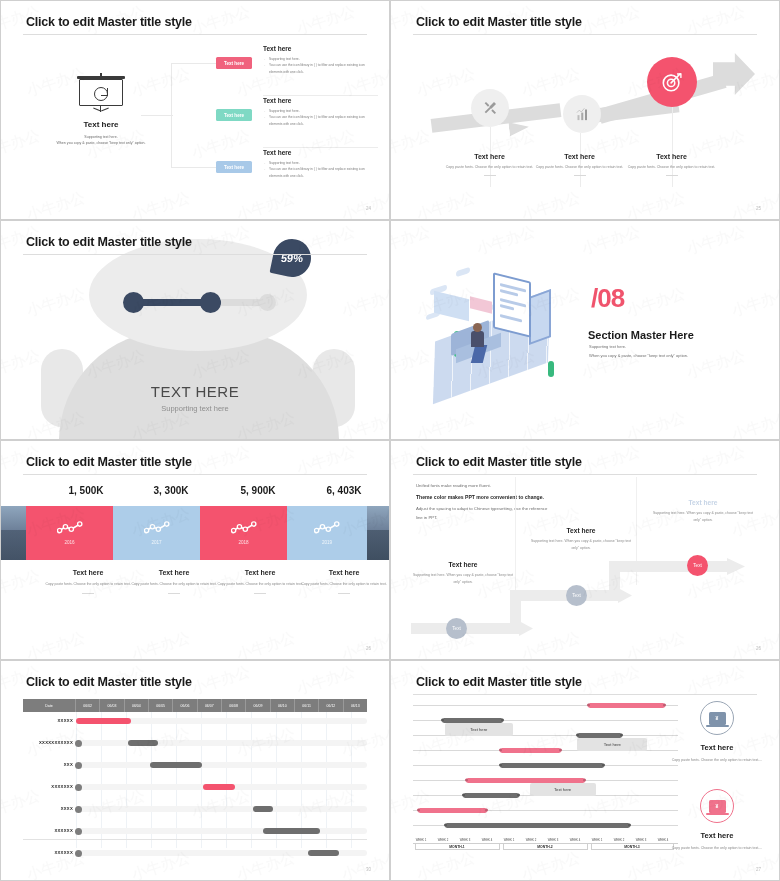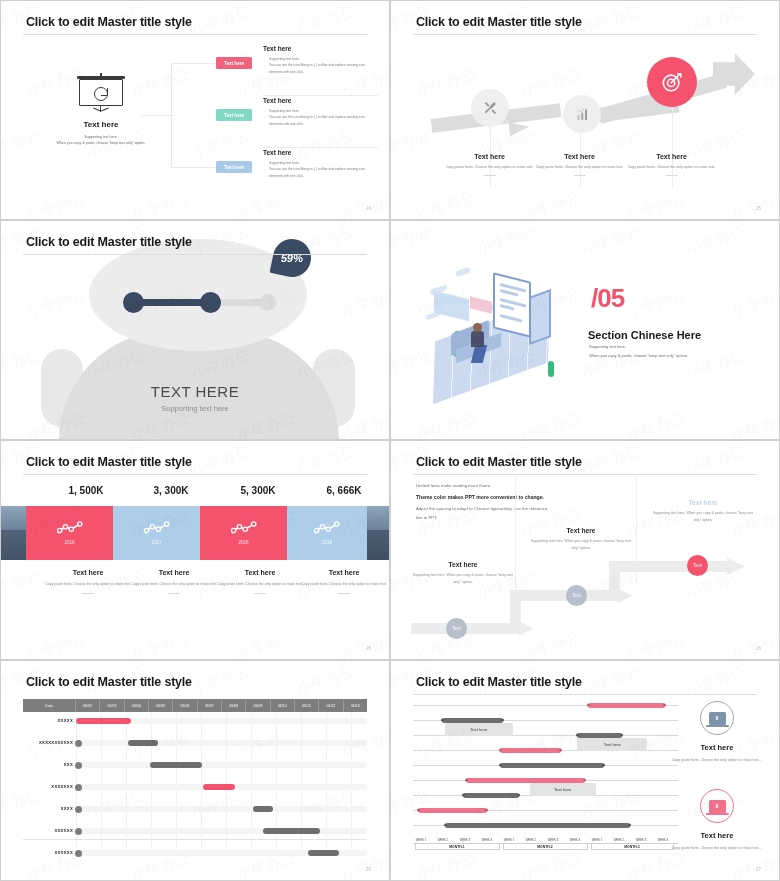--- a/index.html
+++ b/index.html
@@ -424,22 +424,22 @@
         </div>
         <div class="s4-cactus"></div>
         <div class="s4-sofa"></div>
         <div class="s4-desk"></div>
         <div class="s4-person-l"></div>
         <div class="s4-person-b"></div>
         <div class="s4-person-h"></div>
         <div class="s4-tree"></div>
       </div>
 
-      <div class="s4-num">/05</div>
-      <div class="s4-head">Section Chinese Here</div>
+      <div class="s4-num">/08</div>
+      <div class="s4-head">Section Master Here</div>
       <div class="s4-p1">Supporting text here.</div>
       <div class="s4-p2">When you copy &amp; paste, choose "keep text only" option.</div>
       <div class="wm">
           <span style="left: -20px; top: 10px;">小牛办公</span>
           <span style="left: 85px; top: 10px;">小牛办公</span>
           <span style="left: 190px; top: 10px;">小牛办公</span>
           <span style="left: 295px; top: 10px;">小牛办公</span>
           <span style="left: 25px; top: 72px;">小牛办公</span>
           <span style="left: 130px; top: 72px;">小牛办公</span>
           <span style="left: 235px; top: 72px;">小牛办公</span>
@@ -456,22 +456,22 @@
     </div>
   </div>
 
   <div class="slide">
     <div class="slide-inner">
       <div class="ttl">Click to edit Master title style</div>
       <div class="ttl-rule"></div>
 
       <div class="s5-num" style="left:10px;width:150px;">1, 500K</div>
       <div class="s5-num" style="left:95px;width:150px;">3, 300K</div>
-      <div class="s5-num" style="left:182px;width:150px;">5, 300K</div>
-      <div class="s5-num" style="left:268px;width:150px;">6, 666K</div>
+      <div class="s5-num" style="left:182px;width:150px;">5, 900K</div>
+      <div class="s5-num" style="left:268px;width:150px;">6, 403K</div>
 
       <div class="s5-band">
         <div class="s5-photo"></div>
 
         <div class="s5-cell" style="left:25px;width:87px;background:#f4536e;">
           <svg width="26" height="14" viewBox="0 0 40 20">
             <path d="M4 14L13 8L22 12L35 4" stroke="#fff" stroke-width="2.6" fill="none" stroke-linecap="round"></path>
             <circle cx="4" cy="14" r="3.3" fill="#f4536e" stroke="#fff" stroke-width="2"></circle>
             <circle cx="13" cy="8" r="3.3" fill="#f4536e" stroke="#fff" stroke-width="2"></circle>
             <circle cx="22" cy="12" r="3.3" fill="#f4536e" stroke="#fff" stroke-width="2"></circle>

